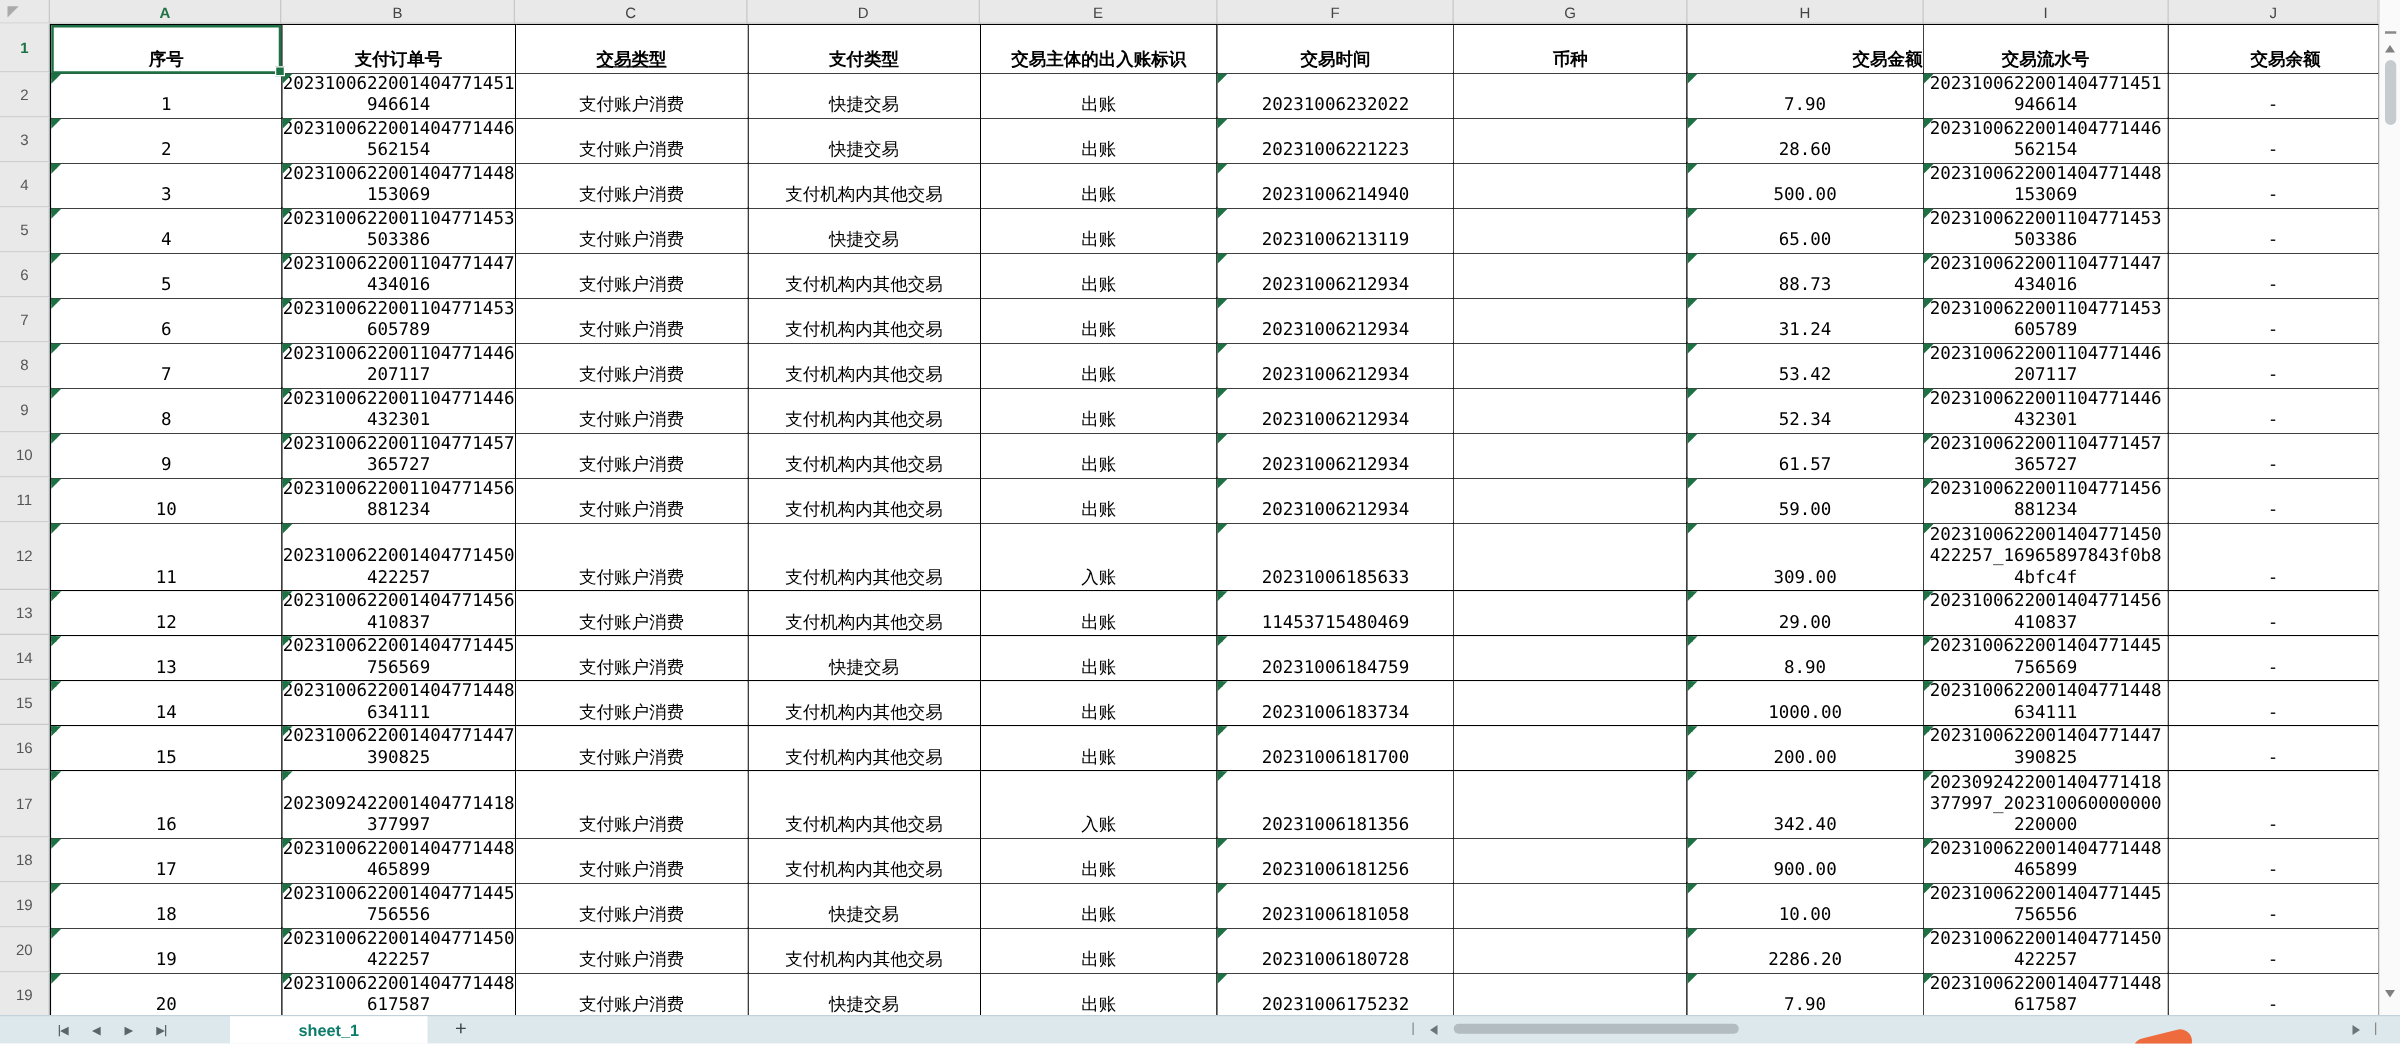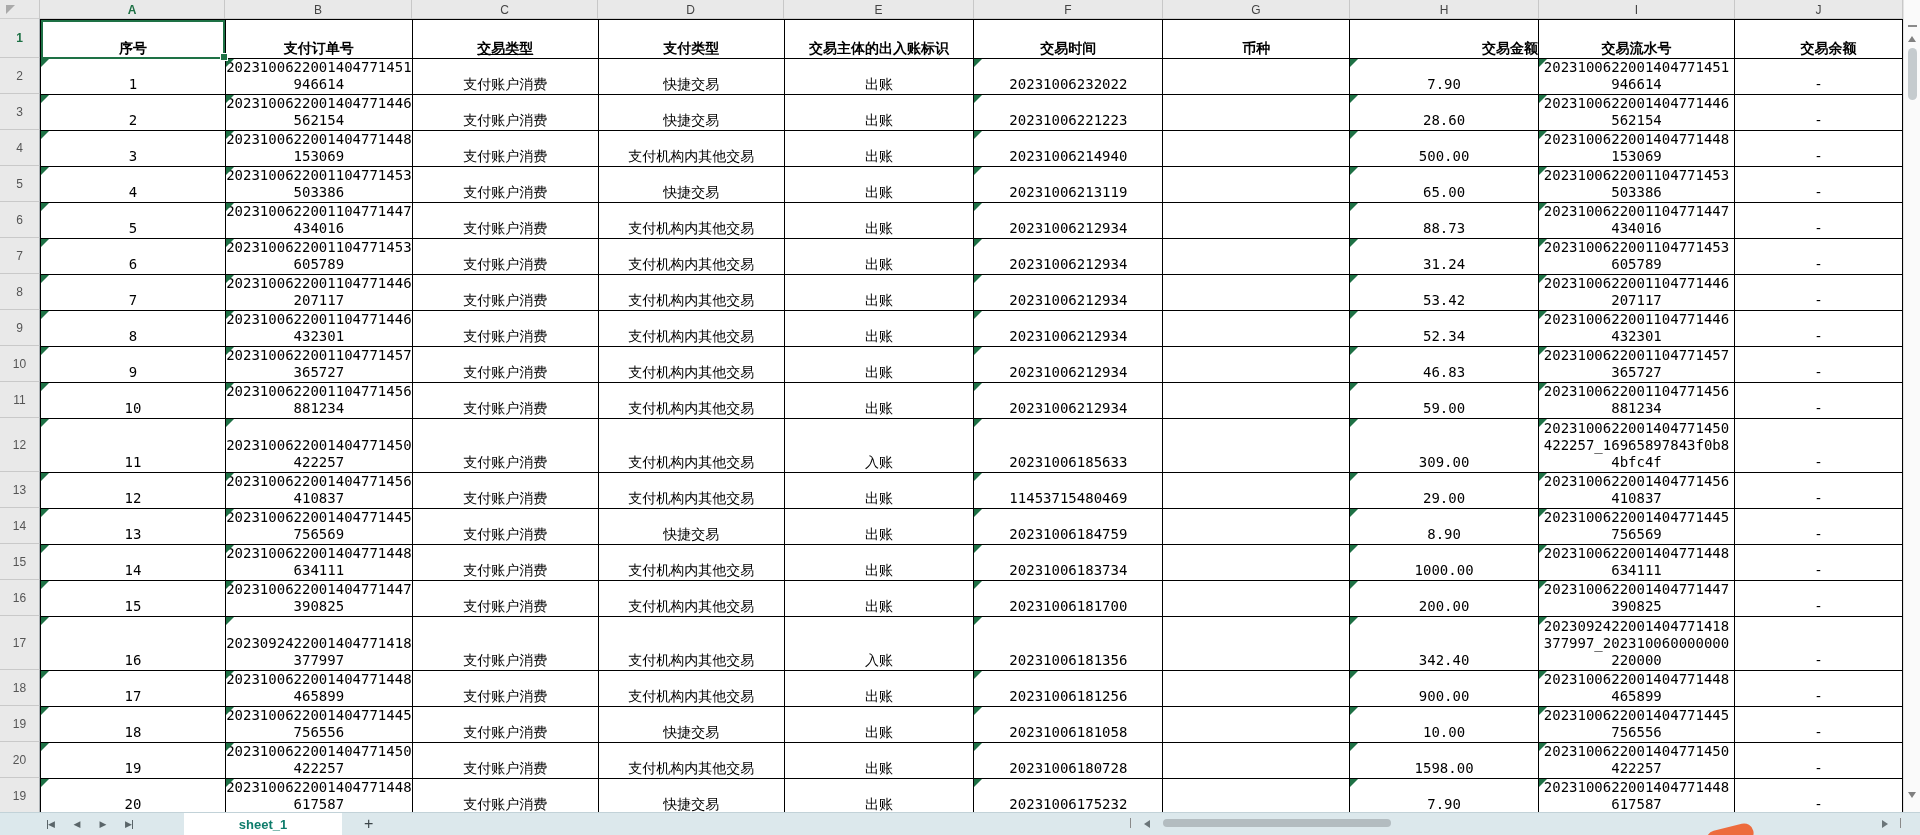--- a/index.html
+++ b/index.html
@@ -266,21 +266,21 @@
           <tr class="norm">
             <td class="tri">9</td>
             <td class="tri">
               <div class="wrap22">2023100622001104771457365727</div>
             </td>
             <td>支付账户消费</td>
             <td>支付机构内其他交易</td>
             <td>出账</td>
             <td class="tri">20231006212934</td>
             <td></td>
-            <td class="tri">46.83</td>
+            <td class="tri">61.57</td>
             <td class="tri">
               <div class="wrap22">2023100622001104771457365727</div>
             </td>
             <td>-</td>
           </tr>
           <tr class="norm">
             <td class="tri">10</td>
             <td class="tri">
               <div class="wrap22">2023100622001104771456881234</div>
             </td>
@@ -426,21 +426,21 @@
           <tr class="norm">
             <td class="tri">19</td>
             <td class="tri">
               <div class="wrap22">2023100622001404771450422257</div>
             </td>
             <td>支付账户消费</td>
             <td>支付机构内其他交易</td>
             <td>出账</td>
             <td class="tri">20231006180728</td>
             <td></td>
-            <td class="tri">1598.00</td>
+            <td class="tri">2286.20</td>
             <td class="tri">
               <div class="wrap22">2023100622001404771450422257</div>
             </td>
             <td>-</td>
           </tr>
           <tr class="norm">
             <td class="tri">20</td>
             <td class="tri">
               <div class="wrap22">2023100622001404771448617587</div>
             </td>

